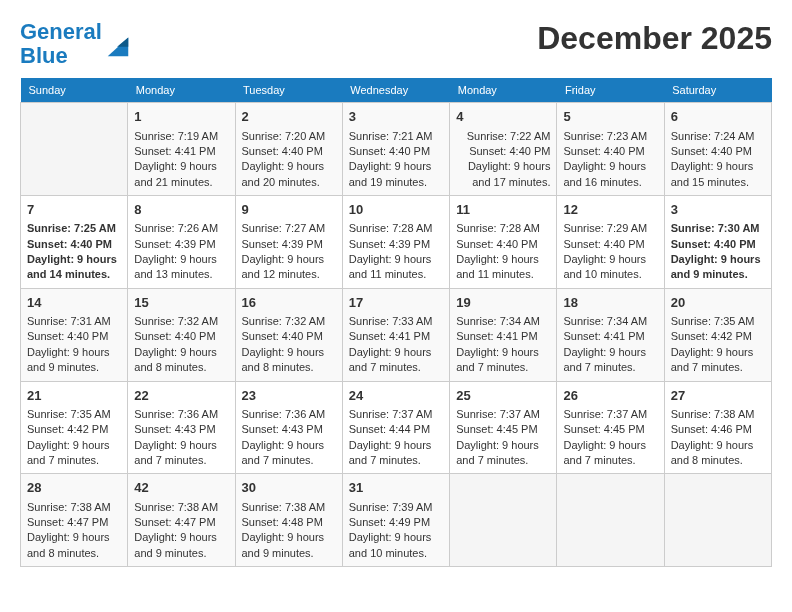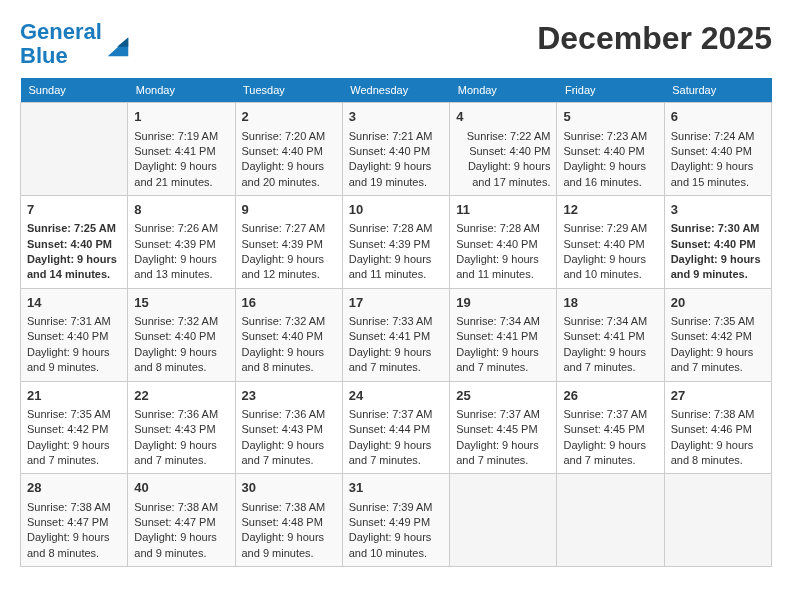--- a/index.html
+++ b/index.html
@@ -324,21 +324,21 @@
       </tr>
       <tr>
         <td>
           <span class="day-num">28</span>
           <div class="day-info" style="white-space: pre-line;">Sunrise: 7:38 AM
 Sunset: 4:47 PM
 Daylight: 9 hours
 and 8 minutes.</div>
         </td>
         <td>
-          <span class="day-num">40</span>
+          <span class="day-num">42</span>
           <div class="day-info" style="white-space: pre-line;">Sunrise: 7:38 AM
 Sunset: 4:47 PM
 Daylight: 9 hours
 and 9 minutes.</div>
         </td>
         <td>
           <span class="day-num">30</span>
           <div class="day-info" style="white-space: pre-line;">Sunrise: 7:38 AM
 Sunset: 4:48 PM
 Daylight: 9 hours

